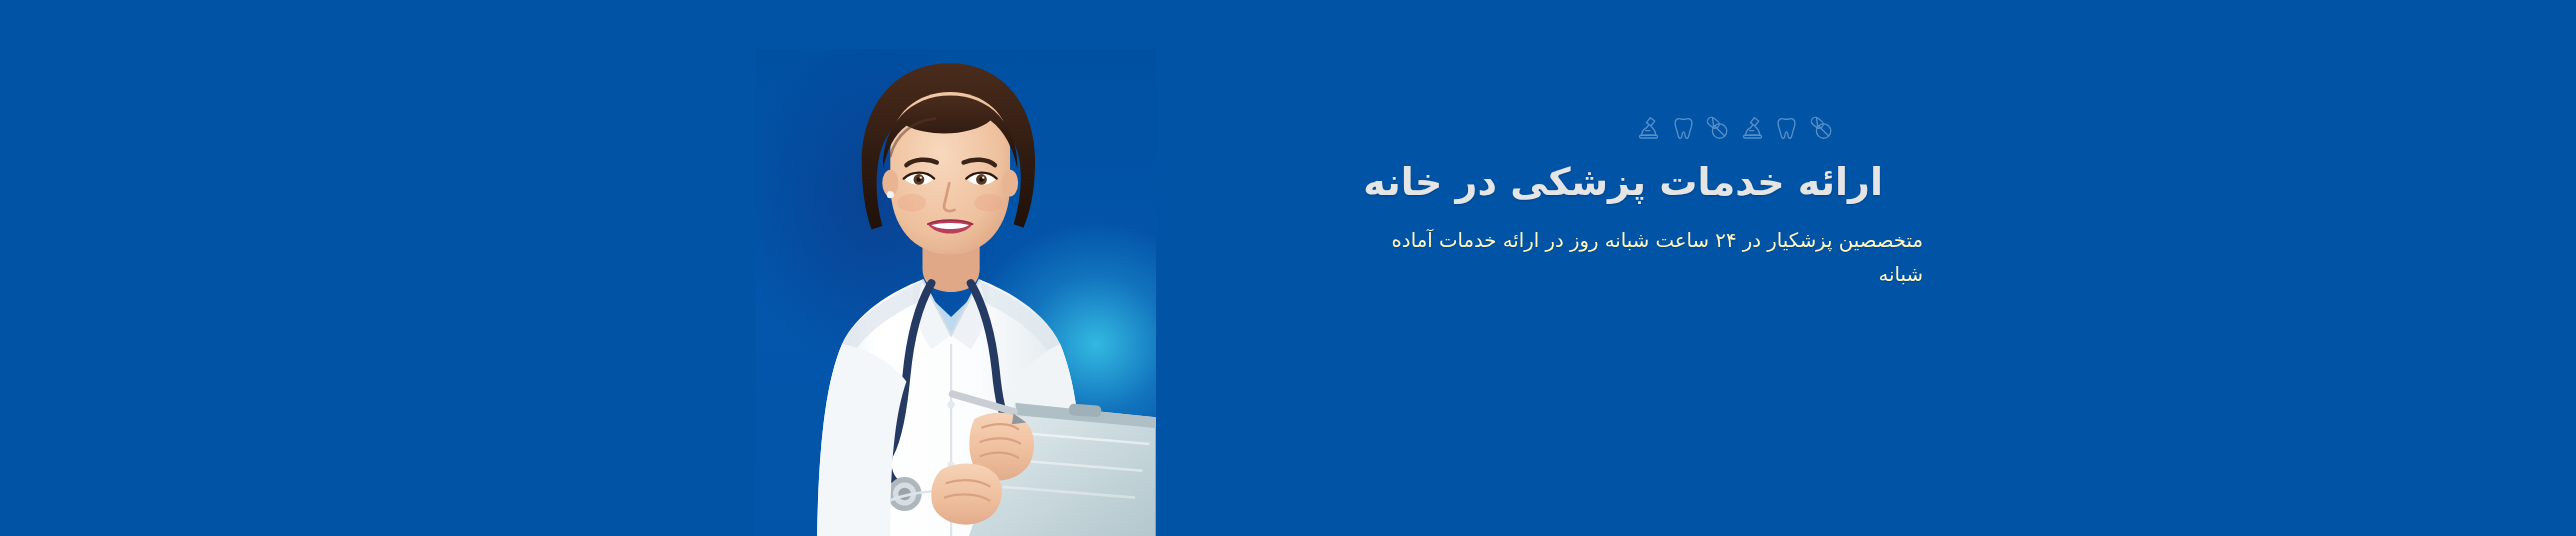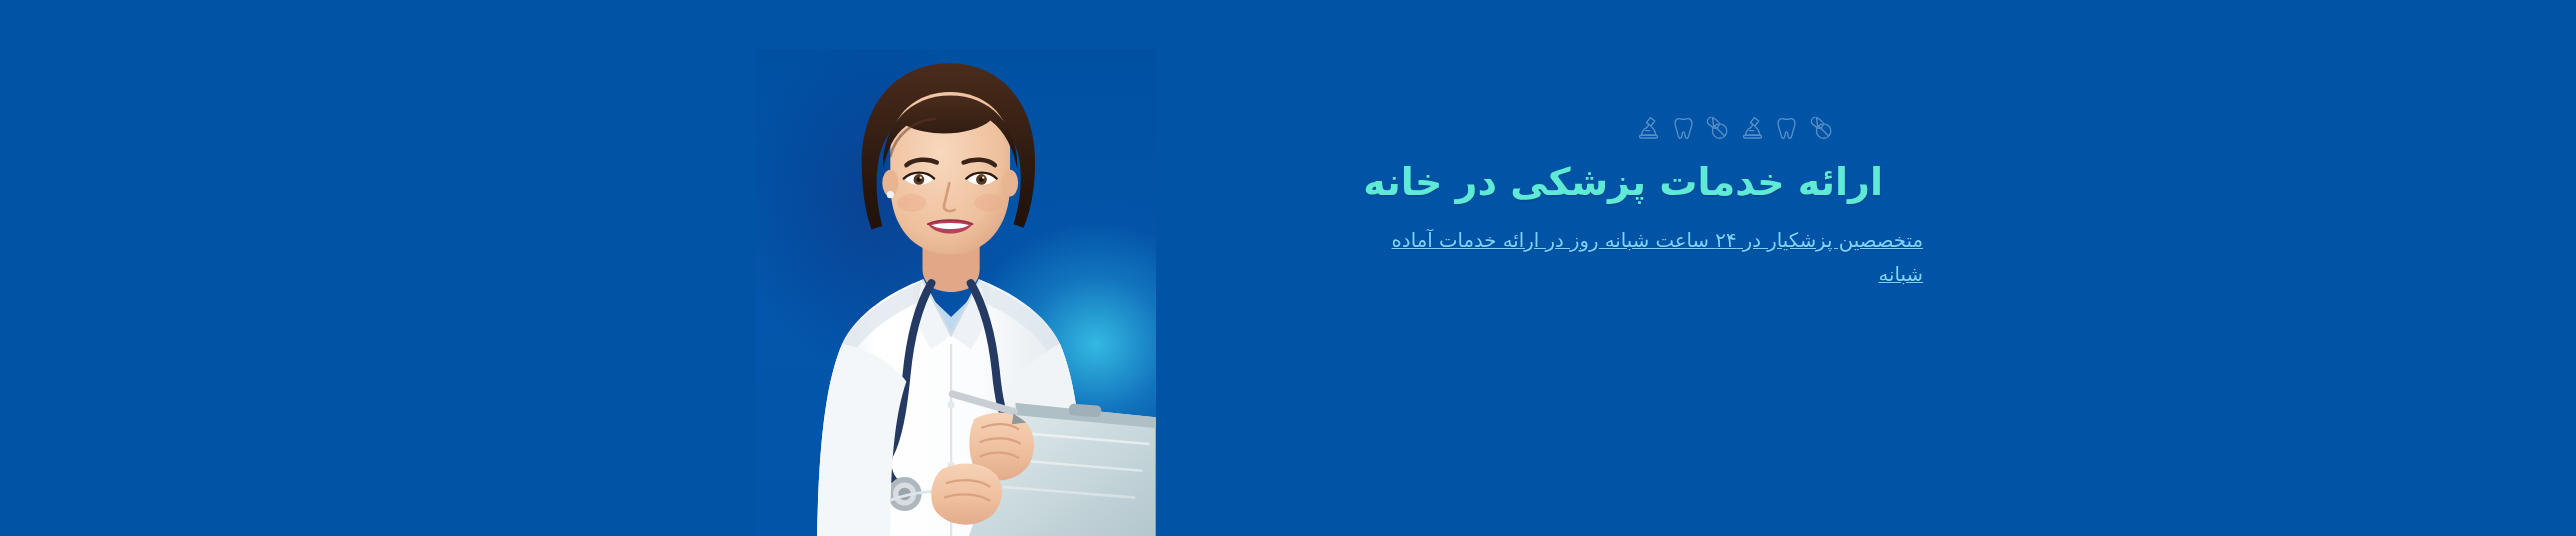--- a/index.html
+++ b/index.html
@@ -93,47 +93,46 @@
     position: absolute;
     right: 693px;   
     top: 157px;
     width: 716px;
     text-align: right;
     direction: rtl;
   }
 
   .headline {
     margin: 0;
-    color: #5eead4;
+    color: #e5e5e5;
     font-size: 38px;
     font-weight: 700;
     line-height: 1.32;
     letter-spacing: 0;
     white-space: nowrap;
     text-shadow: 0 0.9px 1.8px rgba(0,25,70,0.30);
   }
 
   .subtitle-wrap {
     margin-top: 17px;
     width: 675px;          
     margin-right: -40px;   
     overflow: hidden;
     direction: rtl;
     text-align: right;
   }
 
   .subtitle {
     margin: 0;
-    color: #7dd3fc;
+    color: #fef9c3;
     font-size: 19.7px;
     font-weight: 400;
     line-height: 1.72;
     letter-spacing: 0;
     text-shadow: 0 0.9px 0.9px rgba(0,25,70,0.22);
-    text-decoration: underline;
   }
 </style>
 </head>
 <body>
 
 <div id="stage">
 
   <div class="bg-base"></div>
 
   <div class="photo-block">

